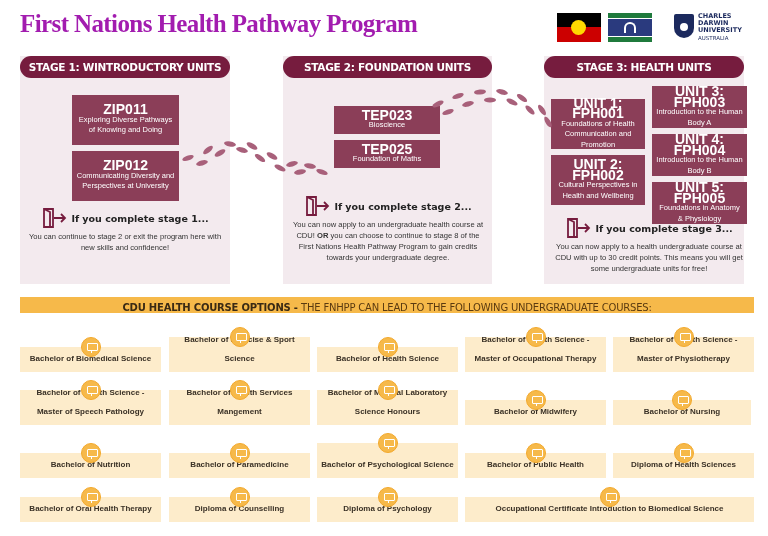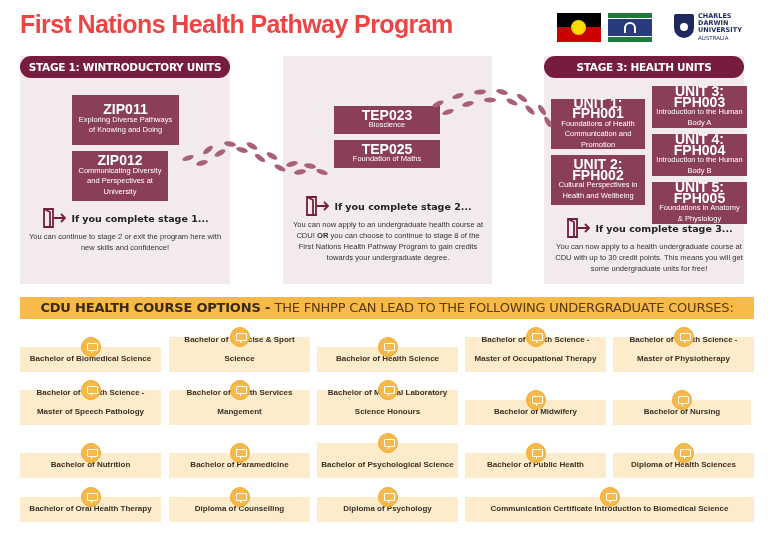--- a/index.html
+++ b/index.html
@@ -1,19 +1,19 @@
 <!DOCTYPE html>
 <html><head>
 <meta charset="utf-8">
 <style>
   * { box-sizing: border-box; margin: 0; padding: 0; }
   html, body { width: 768px; height: 536px; background: #ffffff; overflow: hidden; }
   body { position: relative; font-family: "Liberation Sans", sans-serif; color: #333; }
 
-  .title { position: absolute; left: 20px; top: 10px; font-family: Liberation Sans, sans-serif; font-weight: bold; font-size: 25px; color: #ef4444; letter-spacing: -0.6px; }
+  .title { position: absolute; left: 20px; top: 10px; font-family: Liberation Serif, serif; font-weight: bold; font-size: 25px; color: #a21caf; letter-spacing: -0.6px; }
 
   .flag { position: absolute; top: 13px; width: 44px; height: 29px; }
   .flag-abor { left: 557px; background: linear-gradient(#000 0 50%, #cc0000 50% 100%); }
   .flag-abor .sun { position: absolute; left: 14px; top: 7px; width: 15px; height: 15px; border-radius: 50%; background: #ffd800; }
   .flag-tsi { left: 608px; background: linear-gradient(#1f7a3c 0 18%, #fff 18% 22%, #2a3a7e 22% 78%, #fff 78% 82%, #1f7a3c 82% 100%); }
   .flag-tsi .dari { position: absolute; left: 16px; top: 9px; width: 12px; height: 11px; border: 2px solid #fff; border-bottom: none; border-radius: 6px 6px 0 0; }
 
   .logo { position: absolute; left: 672px; top: 12px; width: 90px; height: 32px; }
   .logo .shield { position: absolute; left: 2px; top: 2px; width: 20px; height: 24px; background: #1c2a5e; border-radius: 2px 2px 10px 10px; }
   .logo .shield::after { content: ""; position: absolute; left: 6px; top: 9px; width: 8px; height: 8px; border-radius: 50%; background: #fff; }
@@ -28,21 +28,21 @@
 
   .unit { position: absolute; background: #8b3e58; color: #fff; text-align: center; font-size: 7.5px; line-height: 10.5px; display: flex; flex-direction: column; justify-content: center; padding: 2px 4px; }
   .unit .code { font-weight: bold; font-size: 14px; }
 
   .complete { position: absolute; text-align: center; font-size: 7.6px; line-height: 11px; color: #333; }
   .complete .head { font-family: "DejaVu Sans", sans-serif; font-weight: bold; font-size: 9.5px; color: #222; display: flex; align-items: center; justify-content: center; margin-bottom: 1px; }
   .exit-icon { width: 28px; height: 24px; margin-right: 2px; position: relative; }
 
   .feet { position: absolute; pointer-events: none; }
 
-  .banner { position: absolute; left: 20px; top: 297px; width: 734px; height: 22px; background: #f6b94a; text-align: center; line-height: 22px; font-size: 13px; color: #5a3a10; letter-spacing: -0.2px; font-family: "DejaVu Sans", sans-serif; }
+  .banner { position: absolute; left: 20px; top: 297px; width: 734px; height: 16px; background: #f6b94a; text-align: center; line-height: 22px; font-size: 10px; color: #5a3a10; letter-spacing: -0.2px; font-family: "DejaVu Sans", sans-serif; }
   .banner b { color: #3a2a14; }
 
   .card { position: absolute; background: #fdeccb; text-align: center; font-size: 8px; font-weight: bold; color: #3a3126; line-height: 19px; display: flex; flex-direction: column; justify-content: flex-end; padding: 0 4px 4px; }
   .card .cicon { position: absolute; left: 50%; width: 20px; height: 20px; margin-left: -10px; top: -10px; border-radius: 50%; background: #f6b94a; border: 1px solid #f3a92c; }
   .card .cicon::before { content: ""; position: absolute; left: 5px; top: 5px; width: 9px; height: 6px; border: 1.3px solid #fff; border-radius: 1px; }
   .card .cicon::after { content: ""; position: absolute; left: 9px; top: 12px; width: 1.3px; height: 3px; background: #fff; }
 </style>
 </head>
 <body>
 
@@ -60,37 +60,38 @@
   <div class="lt l3">UNIVERSITY</div>
   <div class="lt l4">AUSTRALIA</div>
 </div>
 
 <div class="panel panel-1">
   <div class="stage-head">STAGE 1: WINTRODUCTORY UNITS</div>
   <div class="unit" style="left:52px; top:39px; width:107px; height:50px;">
     <div class="code">ZIP011</div>
     <div>Exploring Diverse Pathways of Knowing and Doing</div>
   </div>
-  <div class="unit" style="left:52px; top:95px; width:96px; height:50px;">
+  <div class="unit" style="left:52px; top:95px; width:107px; height:50px;">
     <div class="code">ZIP012</div>
     <div>Communicating Diversity and Perspectives at University</div>
   </div>
   <div class="complete" style="left:4px; top:150px; width:202px;">
     <div class="head">
       <svg class="exit-icon" viewBox="0 0 28 24">
           <path d="M3 3h9v18H3z M3 3l6 3v15" fill="none" stroke="#761c3e" stroke-width="1.8"></path>
           <path d="M13 12h11 M20 8l4 4-4 4" fill="none" stroke="#761c3e" stroke-width="1.8"></path>
         </svg>
       <span>If you complete stage 1...</span>
     </div>
     <div>You can continue to stage 2 or exit the program here with new skills and confidence!</div>
   </div>
 </div>
 
 <div class="panel panel-2">
+  <div class="stage-head">STAGE 2: FOUNDATION UNITS</div>
   <div class="unit" style="left:51px; top:50px; width:106px; height:28px;">
     <div class="code">TEP023</div>
     <div>Bioscience</div>
   </div>
   <div class="unit" style="left:51px; top:84px; width:106px; height:28px;">
     <div class="code">TEP025</div>
     <div>Foundation of Maths</div>
   </div>
   <div class="complete" style="left:6px; top:138px; width:198px;">
     <div class="head">
@@ -245,14 +246,14 @@
 <div class="card" style="left:169px; top:497px; width:141px; height:25px;">
     <span class="cicon"></span>
     <span>Diploma of Counselling</span>
   </div>
 <div class="card" style="left:317px; top:497px; width:141px; height:25px;">
     <span class="cicon"></span>
     <span>Diploma of Psychology</span>
   </div>
 <div class="card" style="left:465px; top:497px; width:289px; height:25px;">
     <span class="cicon"></span>
-    <span>Communication Certificate Introduction to Biomedical Science</span>
+    <span>Occupational Certificate Introduction to Biomedical Science</span>
   </div>
 
 </body></html>

